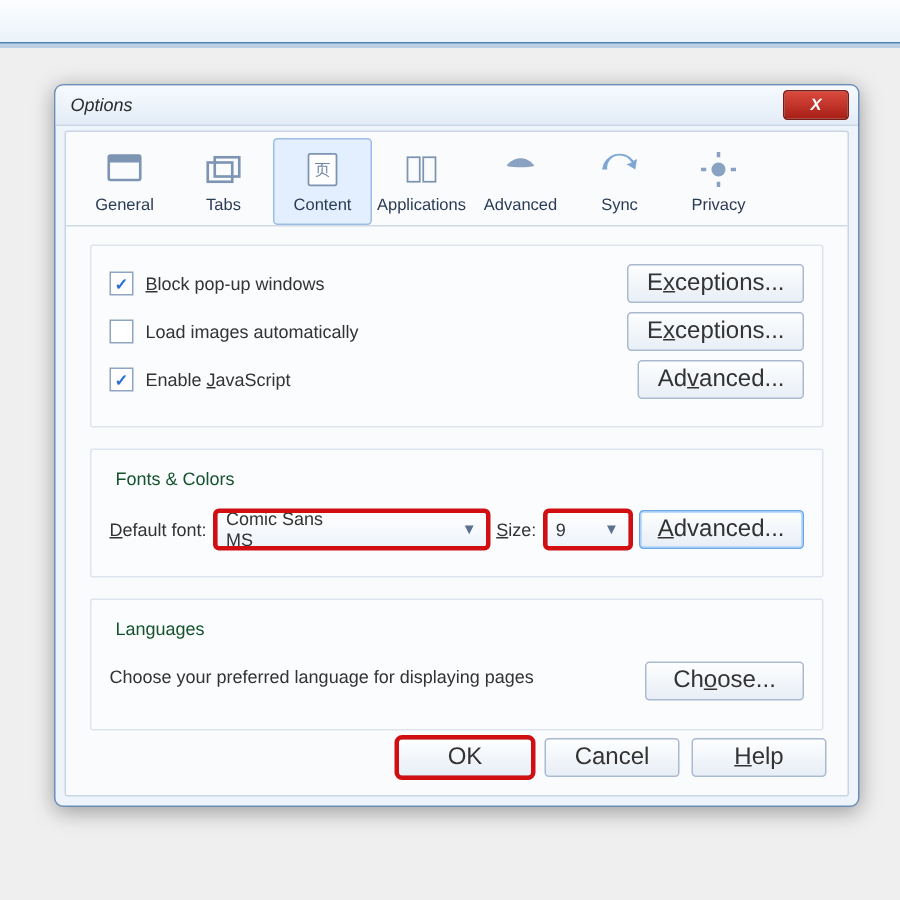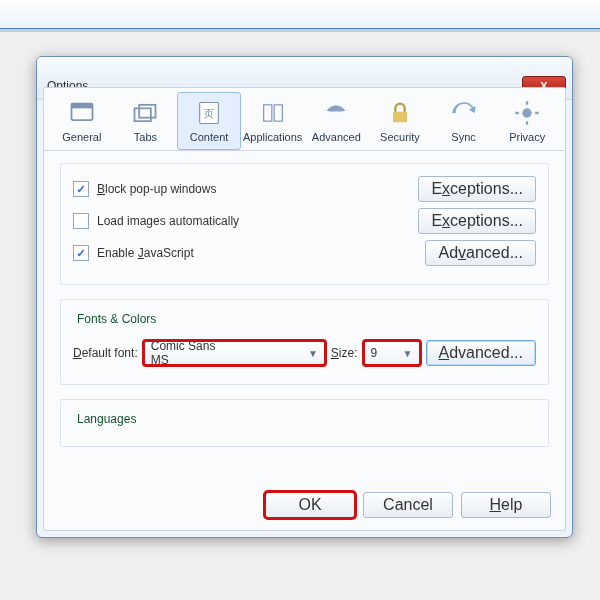--- a/index.html
+++ b/index.html
@@ -1,19 +1,19 @@
 <!DOCTYPE html>
 <html><head>
 <meta charset="utf-8">
 <style>
   html,body{margin:0;padding:0;width:600px;height:600px;background:#efefef;font-family:"Segoe UI",Tahoma,sans-serif;font-size:12px;color:#333;}
   .page-top{height:28px;background:linear-gradient(#fdfdfe,#eaf3fa);border-bottom:1px solid #4f7fb0;}
   .blue-band{height:3px;background:#1e72c6;opacity:.25;}
   .window{position:absolute;left:36px;top:56px;width:535px;height:480px;background:#eef4fb;border:1px solid #6b8eb8;border-radius:6px;box-shadow:0 3px 14px rgba(0,0,0,.35);overflow:hidden;}
-  .titlebar{height:26px;background:linear-gradient(#f6fafe,#e2ecf7);display:flex;align-items:center;padding:16px 6px 0 10px;font-size:12px;color:#2b2b2b;border-bottom:1px solid #c9d6e6;}
+  .titlebar{height:26px;background:linear-gradient(#f6fafe,#e2ecf7);display:flex;align-items:center;padding:0 6px 0 10px;font-size:12px;color:#2b2b2b;border-bottom:1px solid #c9d6e6;font-style:italic;}
   .title-spacer{flex:1;}
   .close-btn{width:42px;height:18px;border-radius:3px;background:linear-gradient(#da4a3d,#a81f16);border:1px solid #7b1b14;display:flex;align-items:center;justify-content:center;color:#fff;font-weight:bold;font-size:11px;}
   .inner{position:absolute;left:6px;top:30px;right:6px;bottom:6px;background:#fafbfd;border:1px solid #cad5e3;border-radius:2px;}
   .tabs{display:flex;gap:0;padding:4px 6px 0 6px;border-bottom:1px solid #d0d9e6;}
   .tab{width:64px;text-align:center;padding:4px 0 6px 0;border:1px solid transparent;border-radius:3px;font-size:11px;color:#2a3b55;}
   .tab.selected{background:#e3efff;border-color:#9dbde4;}
   .tab .ico{width:32px;height:32px;margin:0 auto 2px;display:flex;align-items:center;justify-content:center;font-size:22px;color:#6e88a9;}
   .tab .ico svg{width:28px;height:28px;}
   .pane{padding:12px 16px;}
   .group{border:1px solid #dde4ee;border-radius:2px;padding:12px 12px 12px 12px;margin-bottom:14px;background:#fbfcfe;}
@@ -88,29 +88,20 @@
         <div class="ico">
             <svg viewBox="0 0 24 24">
               <path d="M4 10c4-6 12-6 16 0-4 1-12 1-16 0z" fill="#8aa2c2"></path>
             </svg>
           </div>
         <span>Advanced</span>
       </div>
       <div class="tab">
         <div class="ico">
             <svg viewBox="0 0 24 24">
-              <rect x="6" y="11" width="12" height="9" rx="1" fill="#e6c46a"></rect>
-              <path d="M8 11v-3a4 4 0 018 0v3" fill="none" stroke="#b89c48" stroke-width="2"></path>
-            </svg>
-          </div>
-        <span>Security</span>
-      </div>
-      <div class="tab">
-        <div class="ico">
-            <svg viewBox="0 0 24 24">
               <path d="M12 4a8 8 0 017 4l-3 1 5 3 1-6-2 1a10 10 0 00-18 5h3a7 7 0 017-8z" fill="#7fa7d4"></path>
             </svg>
           </div>
         <span>Sync</span>
       </div>
       <div class="tab">
         <div class="ico">
             <svg viewBox="0 0 24 24">
               <circle cx="12" cy="12" r="4" fill="#8aa2c2"></circle>
               <g stroke="#8aa2c2" stroke-width="2">
@@ -158,20 +149,24 @@
             <span>9</span>
             <span style="flex:1"></span>
               <span class="arrow">▼</span>
           </span>
           <span class="ubtn focus"><span class="u">A</span>dvanced...</span>
         </div>
       </div>
 
       <div class="group">
         <div class="group-title">Languages</div>
+        <div class="row">
+          <span class="lang-label" style="flex:1;">Choose your preferred language for displaying pages</span>
+          <span class="ubtn">Ch<span class="u">o</span>ose...</span>
+        </div>
       </div>
     </div>
 
     <div class="btns">
       <span class="ubtn red-box" style="min-width:64px;">OK</span>
       <span class="ubtn" style="min-width:64px;">Cancel</span>
       <span class="ubtn" style="min-width:64px;"><span class="u">H</span>elp</span>
     </div>
   </div>
 </div>

